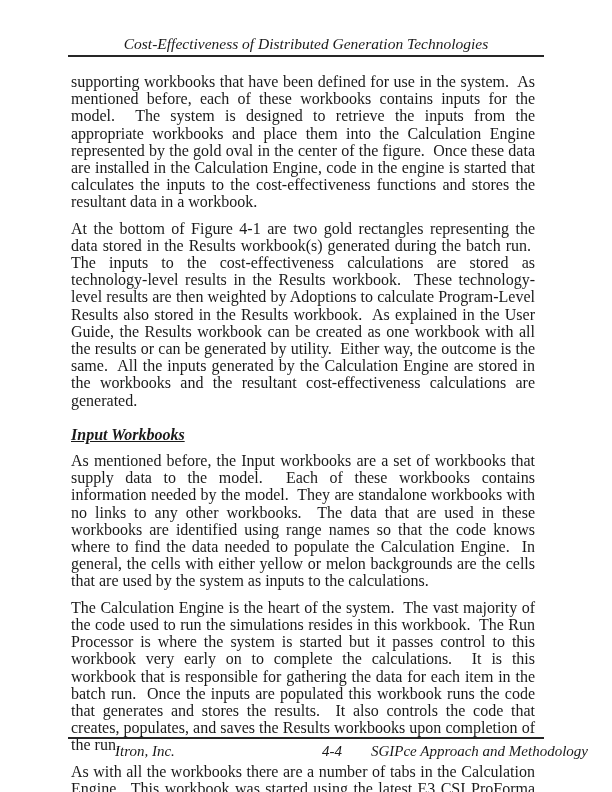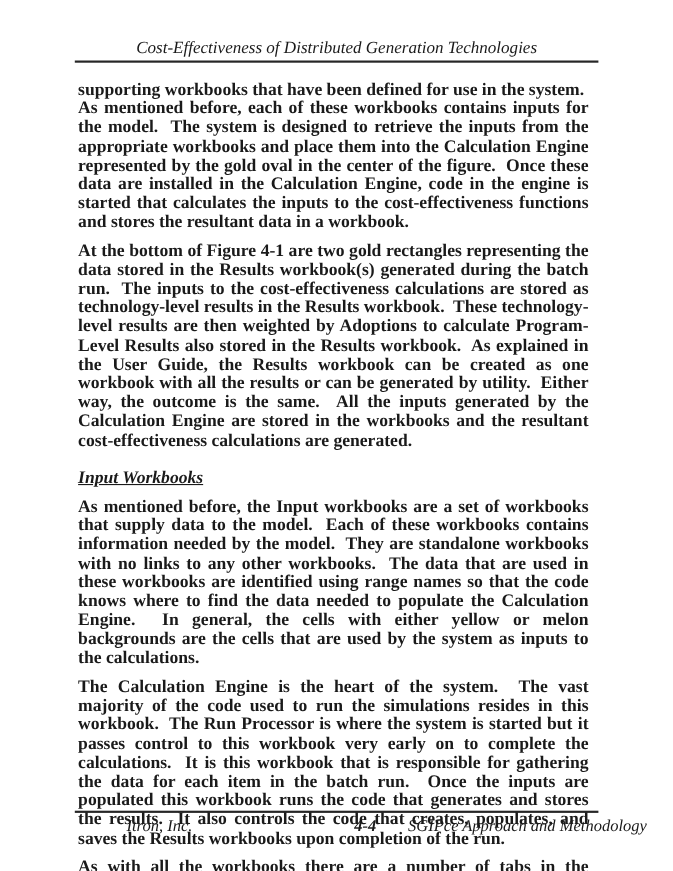--- a/index.html
+++ b/index.html
@@ -33,21 +33,20 @@
     left: 71px;
     top: 73px;
     width: 464px;
     font-size: 16px;
     line-height: 17.2px;
     text-align: justify;
   }
   .body p {
     margin: 0 0 9px 0;
     padding: 0;
-    font-weight: bold;
   }
   .body p.justify-last {
     text-align-last: justify;
   }
   .sec-heading {
     font-size: 16px;
     font-weight: bold;
     font-style: italic;
     text-decoration: underline;
     margin: 17px 0 9px 0;
@@ -77,21 +76,20 @@
     position: absolute;
     left: 3px;
     top: 0;
   }
   .footer .f-center {
     position: absolute;
     left: 190px;
     top: 0;
     width: 60px;
     text-align: center;
-    font-weight: bold;
   }
   .footer .f-right {
     position: absolute;
     right: 0;
     top: 0;
     text-align: center;
   }
 </style>
 </head>
 <body>

